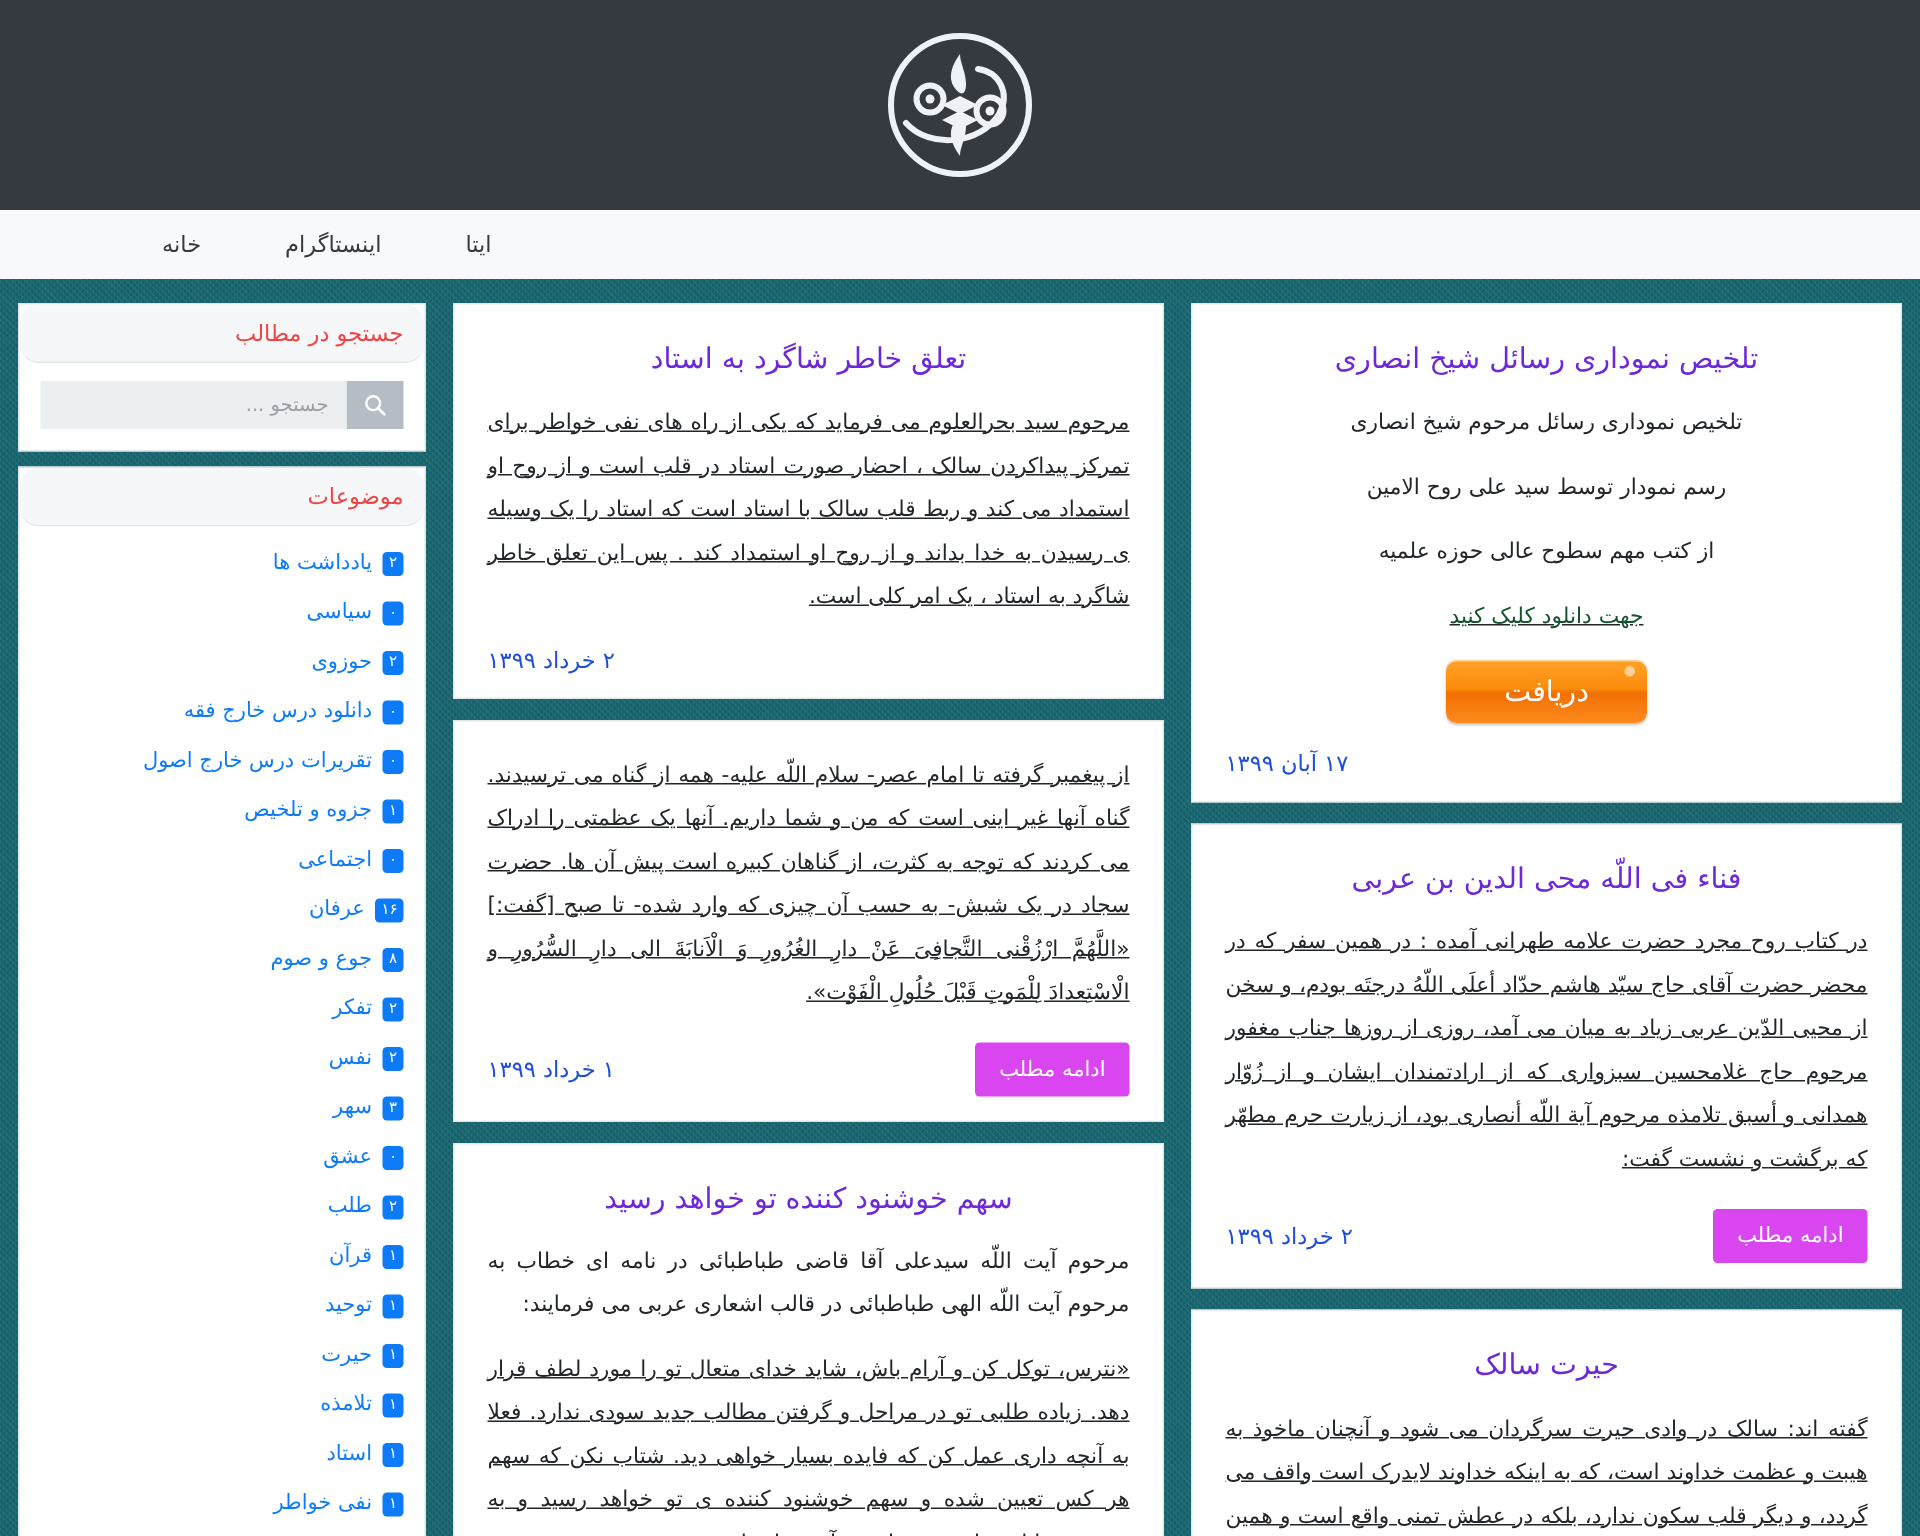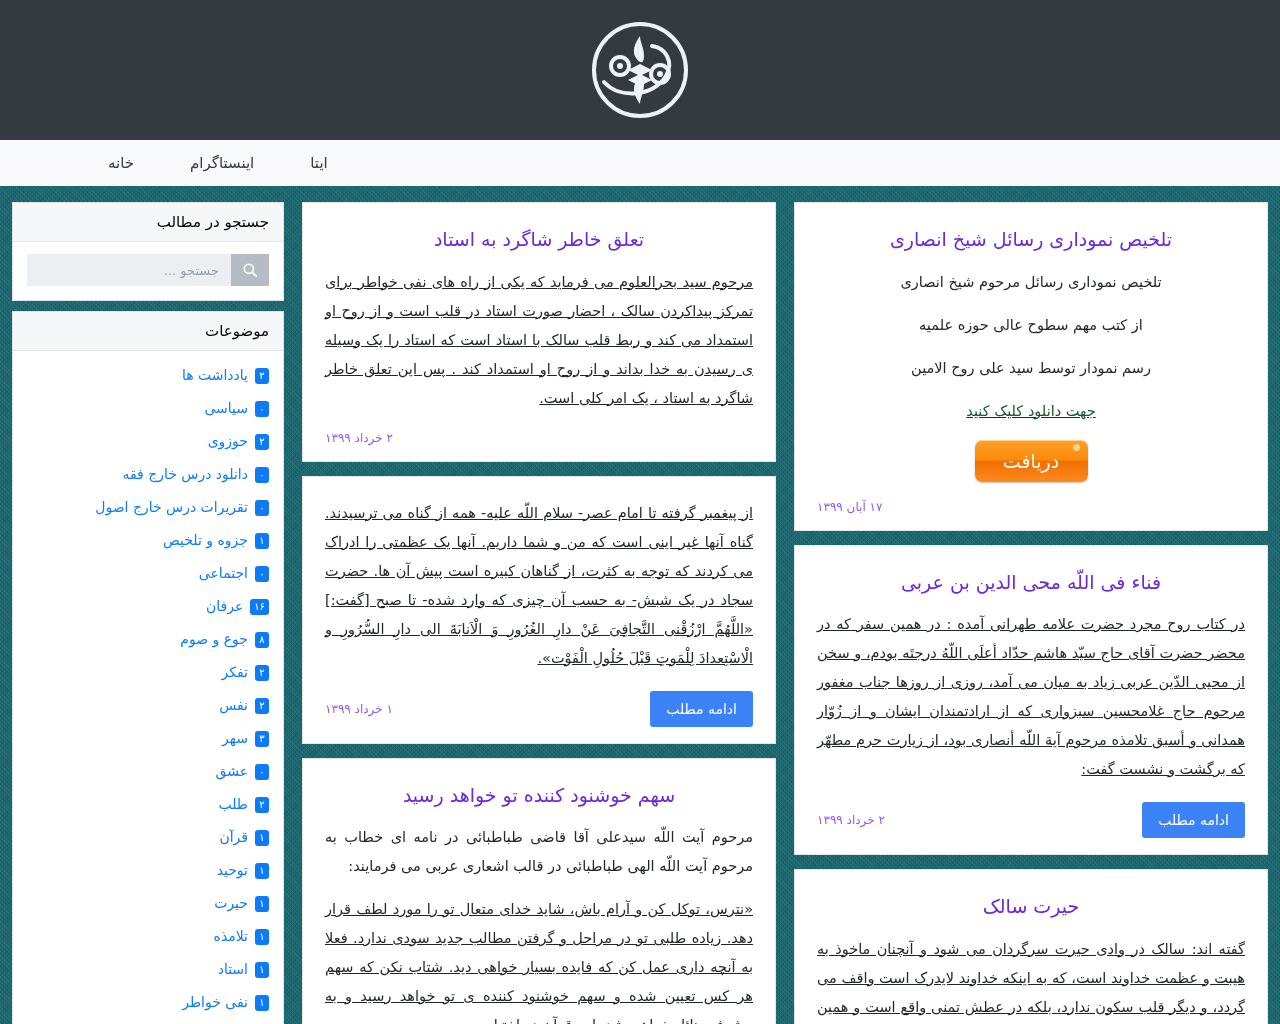--- a/index.html
+++ b/index.html
@@ -45,21 +45,21 @@
     padding:16px 12px 0 12px;
     gap:18px;align-items:flex-start;
     height:838px;
   }
 
   
   .sidebar{width:272px;flex:0 0 272px;display:flex;flex-direction:column;gap:10px;}
   .widget{background:#fff;border:1px solid #dfe3e6;}
   .widget-head{
     background:#f6f7f8;border-bottom:1px solid #e2e6e9;
-    padding:10px 14px;font-size:15px;color:#000000;text-align:right;
+    padding:10px 14px;font-size:15px;color:#ef4444;text-align:right;border-radius:13px;
   }
   .widget-body{padding:12px 14px 14px 14px;}
 
   .search-row{display:flex;flex-direction:row-reverse;height:32px;}
   .search-input{
     flex:1;background:#eceff1;border:none;outline:none;
     padding:0 12px;font-size:13px;color:#495057;text-align:right;
     font-family:inherit;direction:rtl;
   }
   .search-input::placeholder{color:#9aa0a6;}
@@ -99,38 +99,38 @@
     text-align:justify;text-justify:inter-word;
   }
   .card-body p{margin-bottom:14px;}
   .card-body p:last-child{margin-bottom:0;text-decoration:underline;}
   .card-body.centered p{text-align:center;}
   .dl-link{color:#14532d;text-decoration:none;display:block;text-align:center;}
 
   .dl-btn-wrap{display:flex;justify-content:center;margin-top:14px;}
   .dl-btn{
     display:inline-block;border:none;cursor:pointer;
-    width:113px;height:42px;border-radius:7px;
+    width:134px;height:42px;border-radius:7px;
     background:linear-gradient(180deg,#ffa229 0%,#fc8b0b 46%,#f06f00 52%,#ff8a1f 100%);
     box-shadow:inset 0 1px 0 rgba(255,255,255,.5), 0 1px 2px rgba(0,0,0,.25);
     color:#fff;font-size:19px;font-family:inherit;
     position:relative;overflow:hidden;
   }
   .dl-btn::after{
     content:"";position:absolute;top:4px;right:8px;
     width:7px;height:7px;border-radius:50%;background:rgba(255,255,255,.55);
   }
 
   .card-foot{
     display:flex;flex-direction:row-reverse;align-items:center;
     justify-content:space-between;margin-top:18px;
   }
-  .card-date{font-size:12px;color:#8b5cf6;direction:rtl;}
+  .card-date{font-size:15px;color:#1d4ed8;direction:rtl;}
   .more-btn{
-    background:#3b82f6;color:#fff;border:none;cursor:pointer;
+    background:#d946ef;color:#fff;border:none;cursor:pointer;
     padding:10px 16px;font-size:14px;font-family:inherit;
     border-radius:3px;
   }
 </style>
 </head>
 <body>
 
 <header class="site-header">
   <div class="logo-mark">
     <svg width="100" height="100" viewBox="0 0 100 100" aria-hidden="true">
@@ -159,22 +159,22 @@
 <div class="page-wrap">
 
   <div class="content">
 
     <div class="col">
 
       <article class="card">
         <h2 class="card-title">تلخیص نموداری رسائل شیخ انصاری</h2>
         <div class="card-body centered">
           <p>تلخیص نموداری رسائل مرحوم شیخ انصاری</p>
+          <p>رسم نمودار توسط سید علی روح الامین</p>
           <p>از کتب مهم سطوح عالی حوزه علمیه</p>
-          <p>رسم نمودار توسط سید علی روح الامین</p>
           <p>
               <a class="dl-link" href="#">جهت دانلود کلیک کنید</a>
             </p>
         </div>
         <div class="dl-btn-wrap">
           <button class="dl-btn">دریافت</button>
         </div>
         <div class="card-foot">
           <span class="card-date">۱۷ آبان ۱۳۹۹</span>
         </div>

